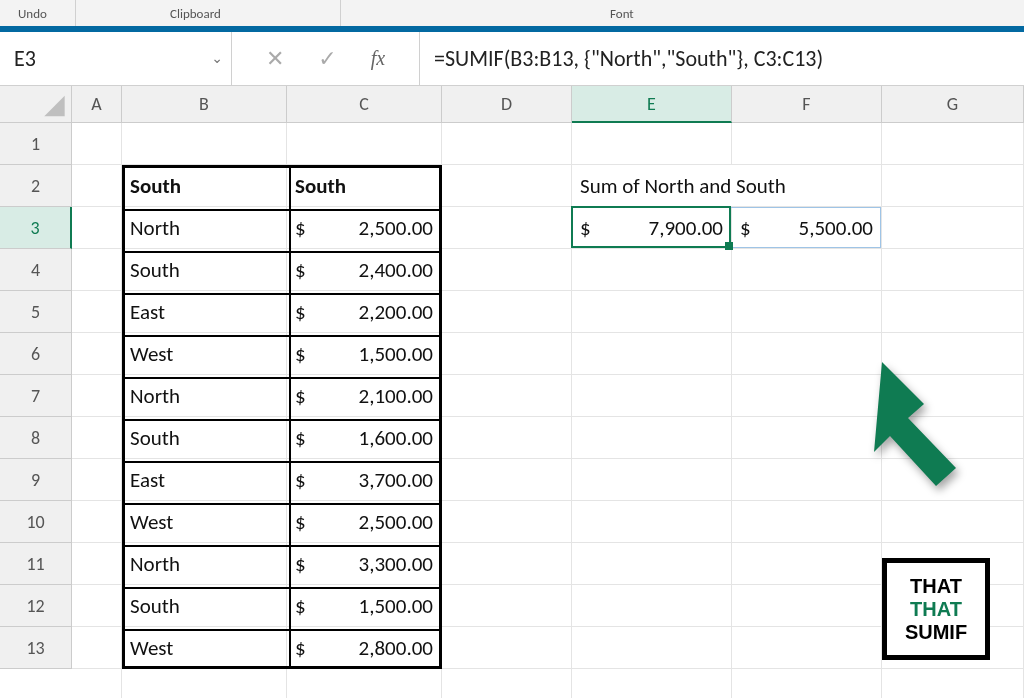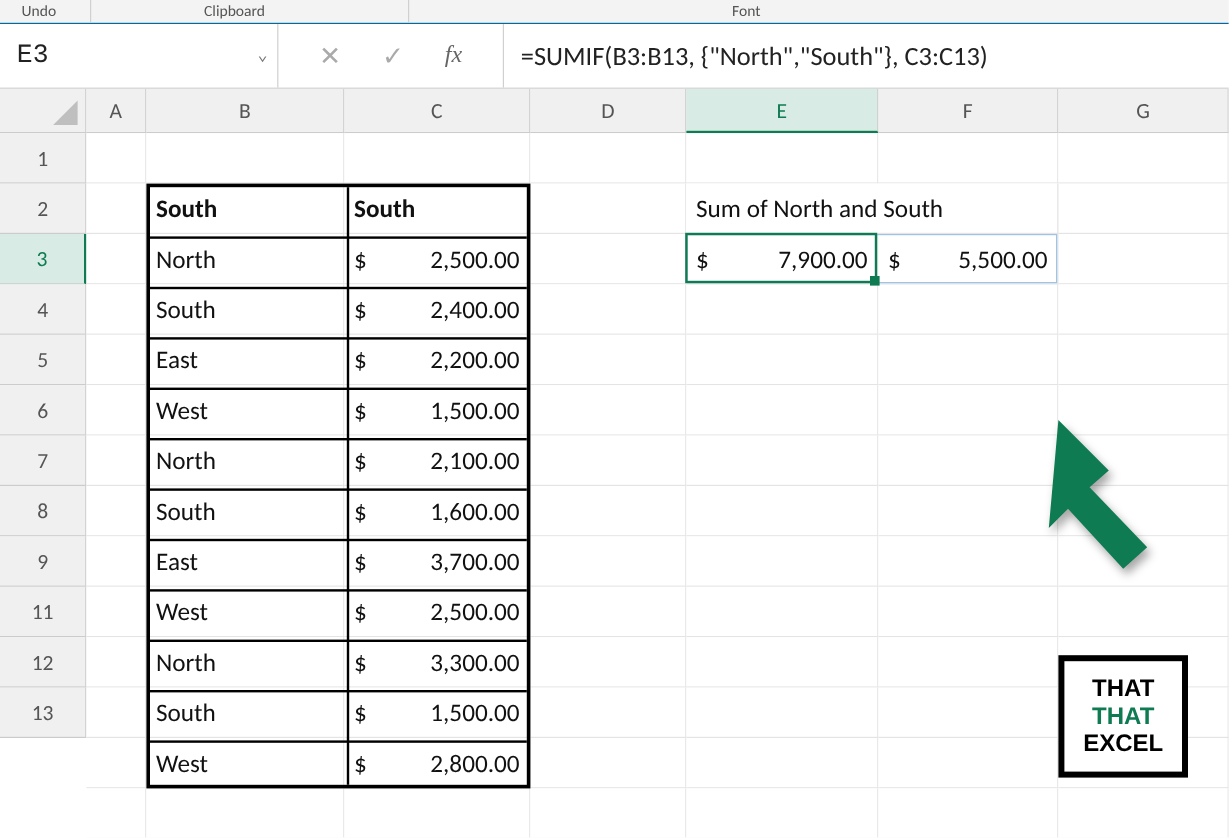--- a/index.html
+++ b/index.html
@@ -7,23 +7,23 @@
       font-family: Calibri, 'Segoe UI', Arial, sans-serif;
       font-size: 20px;
       background: #fff;
       width: 1024px;
       height: 698px;
       overflow: hidden;
       position: relative;
     }
     
     .ribbon-labels {
-      height: 20px;
+      height: 32px;
       background: #f3f3f3;
-      border-bottom: 1px solid #0369a1;
+      border-bottom: 6px solid #0369a1;
       display: flex;
       align-items: center;
       font-size: 13px;
       color: #555;
       position: relative;
     }
     .ribbon-sep {
       position: absolute;
       top: 0; bottom: 0;
       width: 1px;
@@ -45,21 +45,20 @@
     .name-box {
       width: 232px;
       height: 100%;
       border-right: 1px solid #d0d0d0;
       display: flex;
       align-items: center;
       padding: 0 14px;
       font-size: 22px;
       color: #222;
       position: relative;
-      font-family: Liberation Mono, monospace;
     }
     .name-chevron {
       position: absolute;
       right: 8px;
       color: #777;
       font-size: 14px;
     }
     .fb-icons {
       width: 188px;
       height: 100%;
@@ -271,20 +270,21 @@
   <div class="row-headers" id="rowheaders">
       <div class="row-h" style="height: 42px;">1</div>
       <div class="row-h" style="height: 42px;">2</div>
       <div class="row-h sel" style="height: 42px;">3</div>
       <div class="row-h" style="height: 42px;">4</div>
       <div class="row-h" style="height: 42px;">5</div>
       <div class="row-h" style="height: 42px;">6</div>
       <div class="row-h" style="height: 42px;">7</div>
       <div class="row-h" style="height: 42px;">8</div>
       <div class="row-h" style="height: 42px;">9</div>
+      <div class="row-h" style="height: 42px;">10</div>
       <div class="row-h" style="height: 42px;">11</div>
       <div class="row-h" style="height: 42px;">12</div>
       <div class="row-h" style="height: 42px;">13</div>
     </div>
   <div class="cells" id="cells">
       <div class="cell" style="left: 0px; top: 0px; width: 50px; height: 42px;"></div>
       <div class="cell" style="left: 50px; top: 0px; width: 165px; height: 42px;"></div>
       <div class="cell" style="left: 215px; top: 0px; width: 155px; height: 42px;"></div>
       <div class="cell" style="left: 370px; top: 0px; width: 130px; height: 42px;"></div>
       <div class="cell" style="left: 500px; top: 0px; width: 160px; height: 42px;"></div>
@@ -493,15 +493,15 @@
       <div class="spill-outline" style="left: 500px; top: 84px; width: 309px; height: 41px;"></div>
     </div>
 
   <svg class="arrow-svg" style="left:870px; top:272px;" width="110" height="140" viewBox="0 0 110 140">
     <path d="M 12 4 L 54 46 L 38 60 L 86 110 L 66 128 L 20 78 L 4 94 Z" fill="#0f7b52"></path>
   </svg>
 
   <div class="logo-box">
     <div>THAT</div>
     <div class="green">THAT</div>
-    <div>EXCEL</div>
+    <div>SUMIF</div>
   </div>
 </div>
 
 </body></html>

